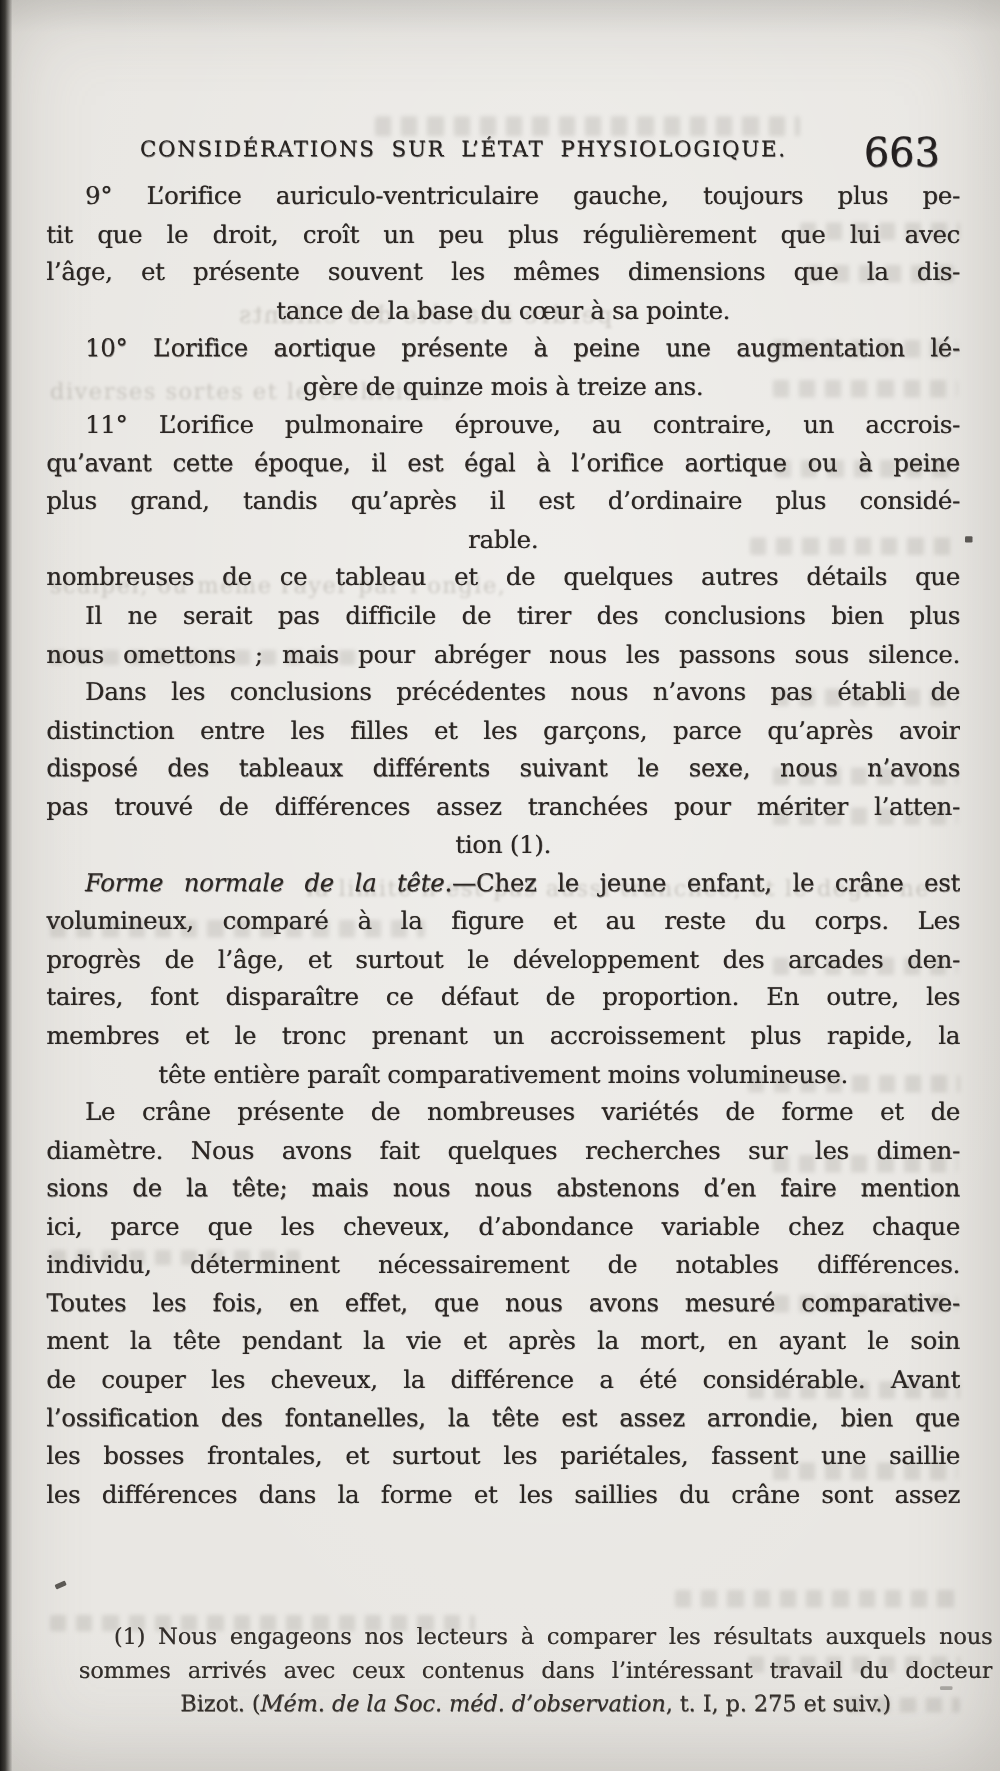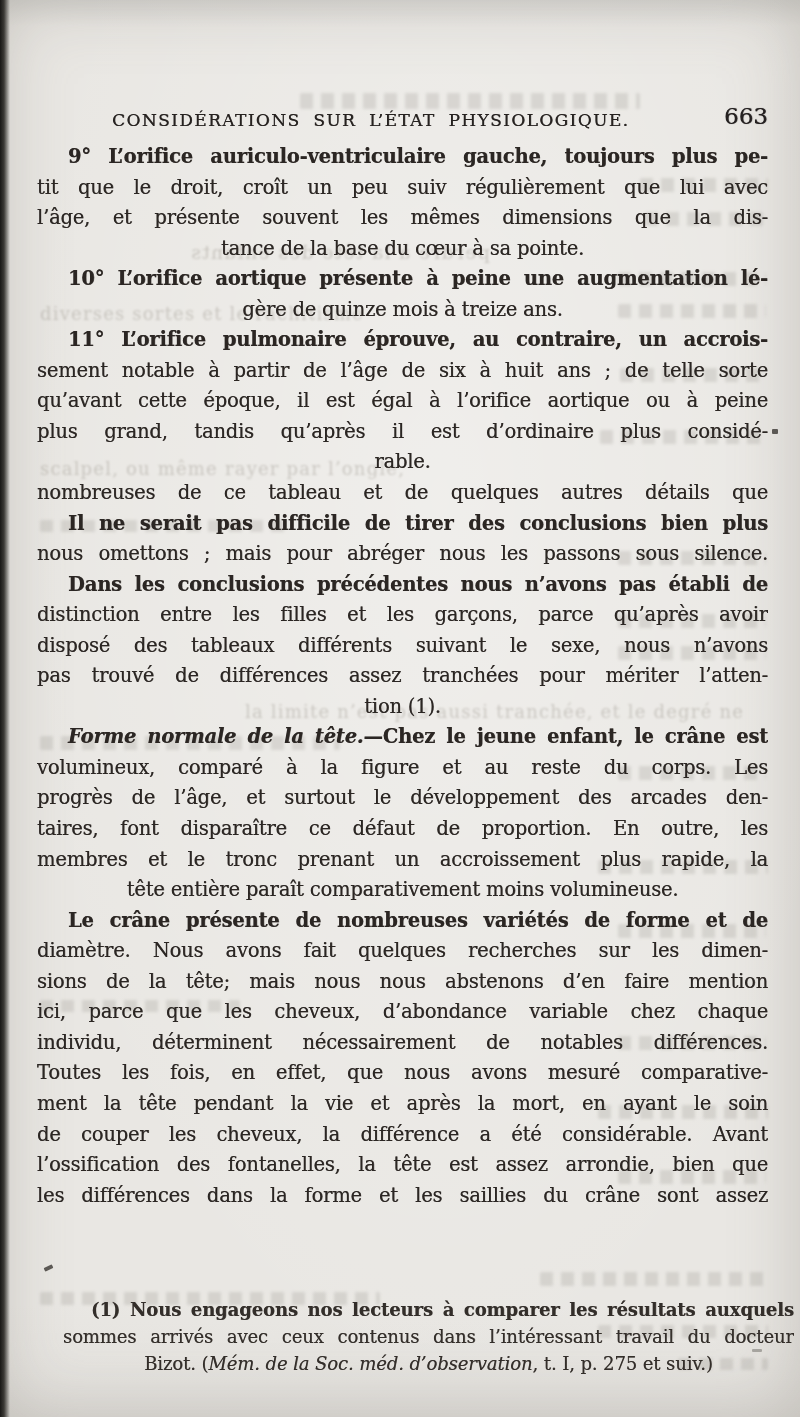--- a/index.html
+++ b/index.html
@@ -23,43 +23,43 @@
   .runhead{position:absolute;left:37px;top:106px;width:731px;height:28px;}
   .runhead .title{
     position:absolute;left:75px;top:4px;
     font-size:17px;letter-spacing:1.4px;word-spacing:6px;
     color:#262220;
     text-shadow:0.4px 0.3px 0.6px rgba(38,34,32,0.75);
     white-space:nowrap;
     text-align:center;
   }
   .runhead .pagenum{
-    position:absolute;right:0;top:-3px;
-    font-size:23px;color:#242020;
+    position:absolute;right:16px;top:-3px;
+    font-size:32px;color:#242020;
     text-shadow:0.4px 0.4px 0.7px rgba(36,32,32,0.8);
   }
   
   .bodytext{
     position:absolute;left:37px;top:142px;width:731px;
     font-size:19.5px;letter-spacing:-0.2px;
     color:#2b2623;
     text-shadow:0.35px 0.3px 0.55px rgba(43,38,35,0.65);
   }
   .bodytext .line{height:30.55px;line-height:30.55px;overflow:hidden;text-align:justify;}
   .footnote{
     position:absolute;left:37px;top:1296px;width:731px;
     font-size:18px;letter-spacing:-0.1px;
     color:#332e2a;
     text-shadow:0.3px 0.3px 0.5px rgba(51,46,42,0.6);
     margin-left:26px;
   }
   .footnote .line{height:27px;line-height:27px;overflow:hidden;text-align:justify;}
   .line:not(.noj)::after{content:"";display:inline-block;width:100%;height:0;}
   .line.noj{text-align:center;}
-  .line.indent{padding-left:31px;font-weight:bold;}
+  .line.indent{padding-left:31px;}
   .footnote .line.indent{padding-left:28px;}
   
   .ghost{
     position:absolute;
     font-size:18px;color:#9b968d;opacity:0.42;
     filter:blur(1.1px);
     white-space:nowrap;letter-spacing:1.2px;
     pointer-events:none;
   }
   .ghost.flip{transform:scaleX(-1);}
@@ -112,27 +112,26 @@
       <div class="ghost" style="left: 245px; top: 701px; font-size: 18px;">la limite n’est pas aussi tranchée, et le degré ne</div>
     </div>
 
   <div class="runhead">
     <span class="title">CONSIDÉRATIONS SUR L’ÉTAT PHYSIOLOGIQUE.</span>
     <span class="pagenum">663</span>
   </div>
 
   <div class="bodytext" id="bodytext">
       <div class="line indent">9° L’orifice auriculo-ventriculaire gauche, toujours plus pe-</div>
-      <div class="line">tit que le droit, croît un peu suiv régulièrement que lui avec</div>
+      <div class="line">tit que le droit, croît un peu plus régulièrement que lui avec</div>
       <div class="line">l’âge, et présente souvent les mêmes dimensions que la dis-</div>
       <div class="line noj">tance de la base du cœur à sa pointe.</div>
       <div class="line indent">10° L’orifice aortique présente à peine une augmentation lé-</div>
       <div class="line noj">gère de quinze mois à treize ans.</div>
       <div class="line indent">11° L’orifice pulmonaire éprouve, au contraire, un accrois-</div>
-      <div class="line">sement notable à partir de l’âge de six à huit ans ; de telle sorte</div>
       <div class="line">qu’avant cette époque, il est égal à l’orifice aortique ou à peine</div>
       <div class="line">plus grand, tandis qu’après il est d’ordinaire plus considé-</div>
       <div class="line noj">rable.</div>
       <div class="line">nombreuses de ce tableau et de quelques autres détails que</div>
       <div class="line indent">Il ne serait pas difficile de tirer des conclusions bien plus</div>
       <div class="line">nous omettons ; mais pour abréger nous les passons sous silence.</div>
       <div class="line indent">Dans les conclusions précédentes nous n’avons pas établi de</div>
       <div class="line">distinction entre les filles et les garçons, parce qu’après avoir</div>
       <div class="line">disposé des tableaux différents suivant le sexe, nous n’avons</div>
       <div class="line">pas trouvé de différences assez tranchées pour mériter l’atten-</div>
@@ -145,20 +144,21 @@
       <div class="line noj">tête entière paraît comparativement moins volumineuse.</div>
       <div class="line indent">Le crâne présente de nombreuses variétés de forme et de</div>
       <div class="line">diamètre. Nous avons fait quelques recherches sur les dimen-</div>
       <div class="line">sions de la tête; mais nous nous abstenons d’en faire mention</div>
       <div class="line">ici, parce que les cheveux, d’abondance variable chez chaque</div>
       <div class="line">individu, déterminent nécessairement de notables différences.</div>
       <div class="line">Toutes les fois, en effet, que nous avons mesuré comparative-</div>
       <div class="line">ment la tête pendant la vie et après la mort, en ayant le soin</div>
       <div class="line">de couper les cheveux, la différence a été considérable. Avant</div>
       <div class="line">l’ossification des fontanelles, la tête est assez arrondie, bien que</div>
+      <div class="line">les bosses frontales, et surtout les pariétales, fassent une saillie</div>
       <div class="line">les différences dans la forme et les saillies du crâne sont assez</div>
     </div>
 
   <div class="footnote" id="footnote">
       <div class="line indent">(1) Nous engageons nos lecteurs à comparer les résultats auxquels nous</div>
       <div class="line">sommes arrivés avec ceux contenus dans l’intéressant travail du docteur</div>
       <div class="line noj">Bizot. (<i>Mém. de la Soc. méd. d’observation</i>, t. I, p. 275 et suiv.)</div>
     </div>
 
   <div class="speck" style="left:772px;top:429px;width:6px;height:5px;"></div>

